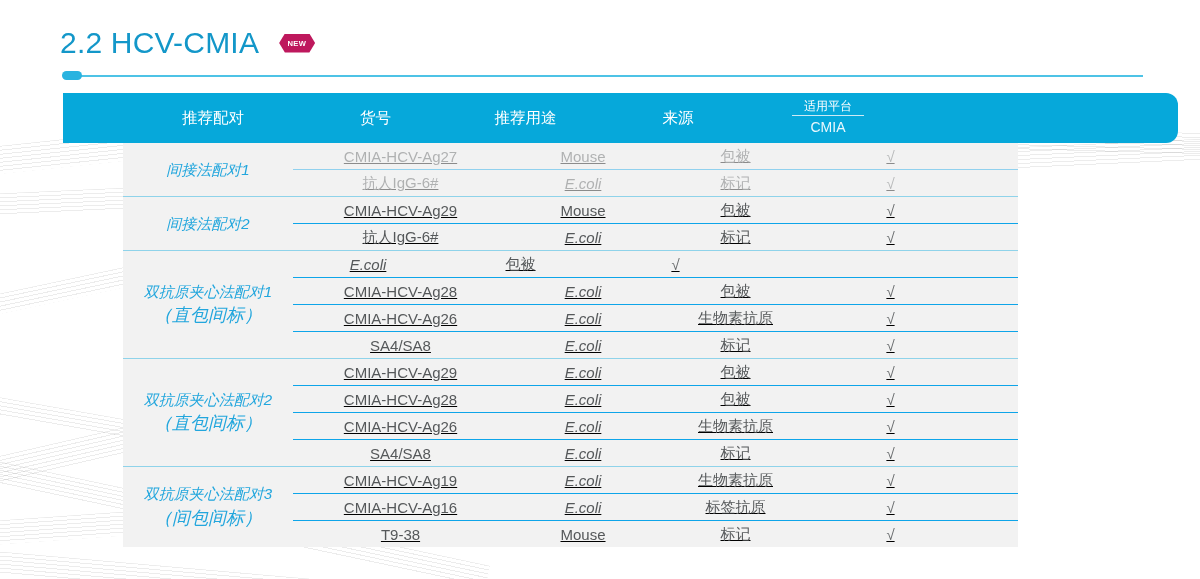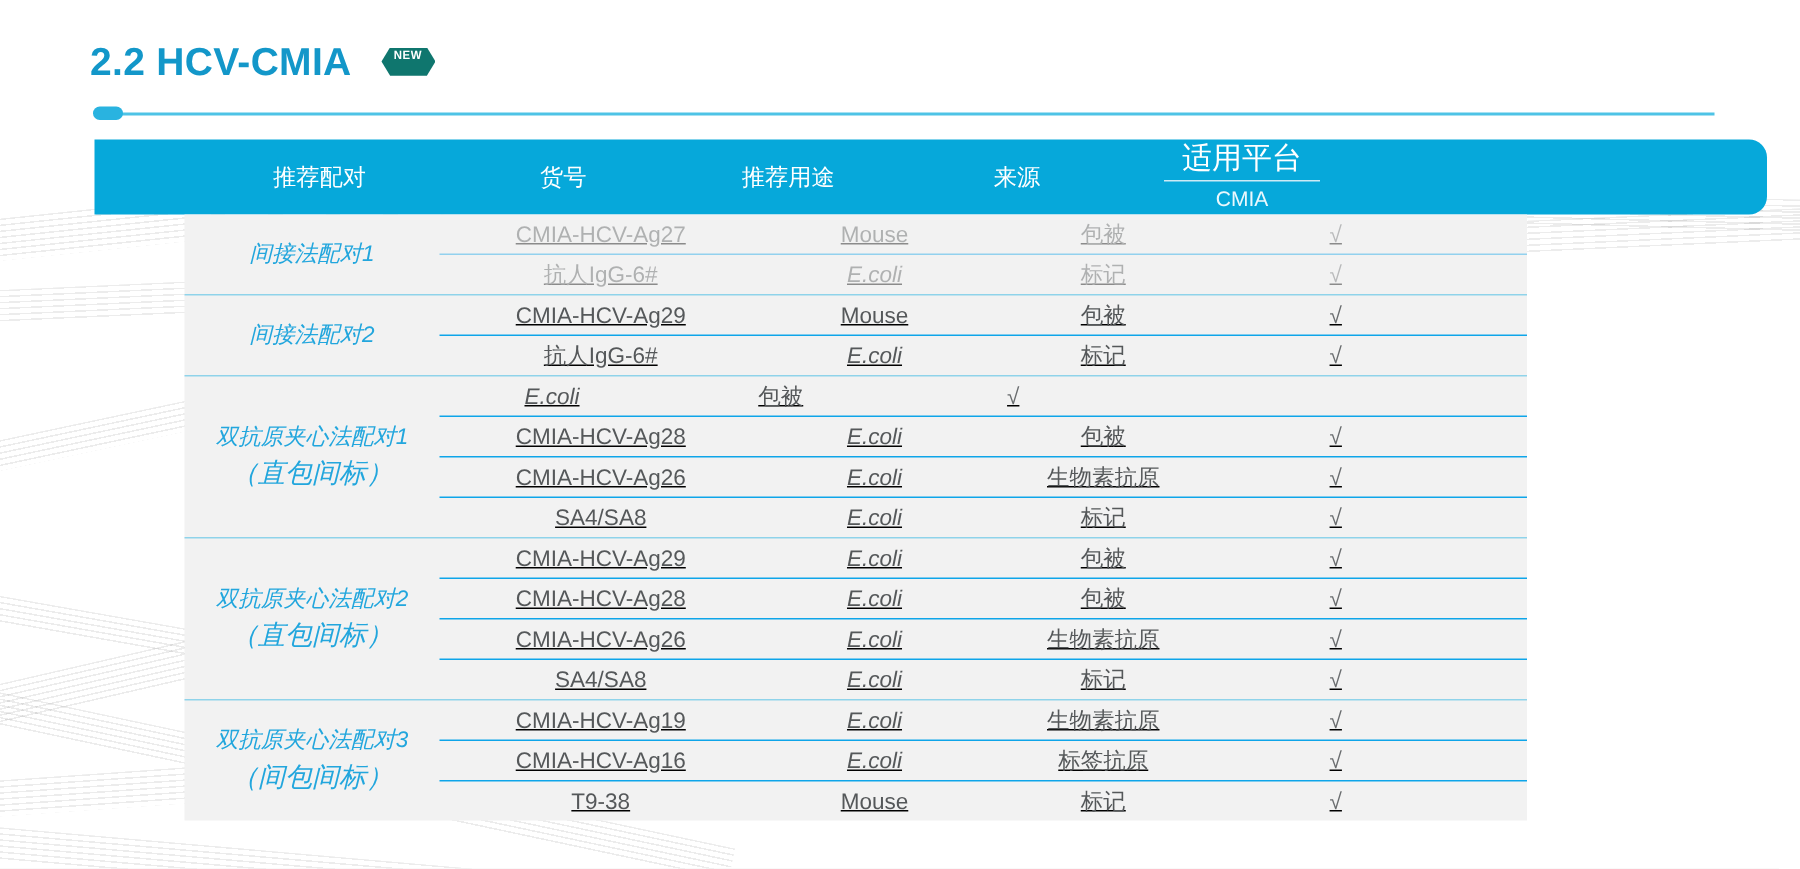--- a/index.html
+++ b/index.html
@@ -17,27 +17,27 @@
     position:absolute;
     background:repeating-linear-gradient(to bottom,
        rgba(0,0,0,0.075) 0px, rgba(0,0,0,0.075) 1px,
        rgba(255,255,255,0) 1px, rgba(255,255,255,0) 4px);
     transform-origin:left center;
   }
 
   
   .title-wrap{position:absolute;left:60px;top:28px;z-index:5;display:flex;align-items:center;}
   .title{
-    font-size:26px;font-weight:bold;color:#1397c9;letter-spacing:.2px;
+    font-size:30px;font-weight:normal;color:#1397c9;letter-spacing:.2px;
     line-height:1;white-space:nowrap;
   }
   .new-badge{
     margin-left:20px;position:relative;width:36px;height:19px;
-    display:flex;align-items:flex-start;justify-content:center;
-    background:#0f766e;
+    display:flex;align-items:center;justify-content:center;
+    background:#be185d;
     clip-path:polygon(0% 50%,16% 0%,84% 0%,100% 50%,84% 100%,16% 100%);
   }
   .new-badge span{
     font-size:8px;font-weight:bold;color:#ffffff;letter-spacing:.4px;
     transform:scaleX(.95);
   }
 
   .title-rule{
     position:absolute;left:78px;top:75px;width:1065px;height:2px;
     background:#4ec3e6;z-index:5;
@@ -61,21 +61,21 @@
     text-align:center;font-size:15.5px;color:#ffffff;
     display:flex;align-items:center;justify-content:center;height:100%;
   }
   .th-pair{width:180px;margin-left:60px;}
   .th-cat{width:145px;}
   .th-src{width:150px;}
   .th-use{width:155px;}
   .th-plat{
     width:150px;flex-direction:column;justify-content:center;gap:0;
   }
-  .th-plat .plat-top{font-size:20px;line-height:1.25;padding:0 12px 1px;
+  .th-plat .plat-top{font-size:12px;line-height:1.25;padding:0 12px 1px;
       border-bottom:1.5px solid #cdeaf5;}
   .th-plat .plat-bot{font-size:14px;line-height:1.35;padding-top:2px;color:#eaf8fd;}
 
   .tbody{
     position:absolute;left:60px;top:50px;
     width:895px;background:#f2f2f2;
   }
 
   .group{position:relative;display:flex;align-items:stretch;}
   .group + .group{border-top:1px solid #8fd3ea;}

